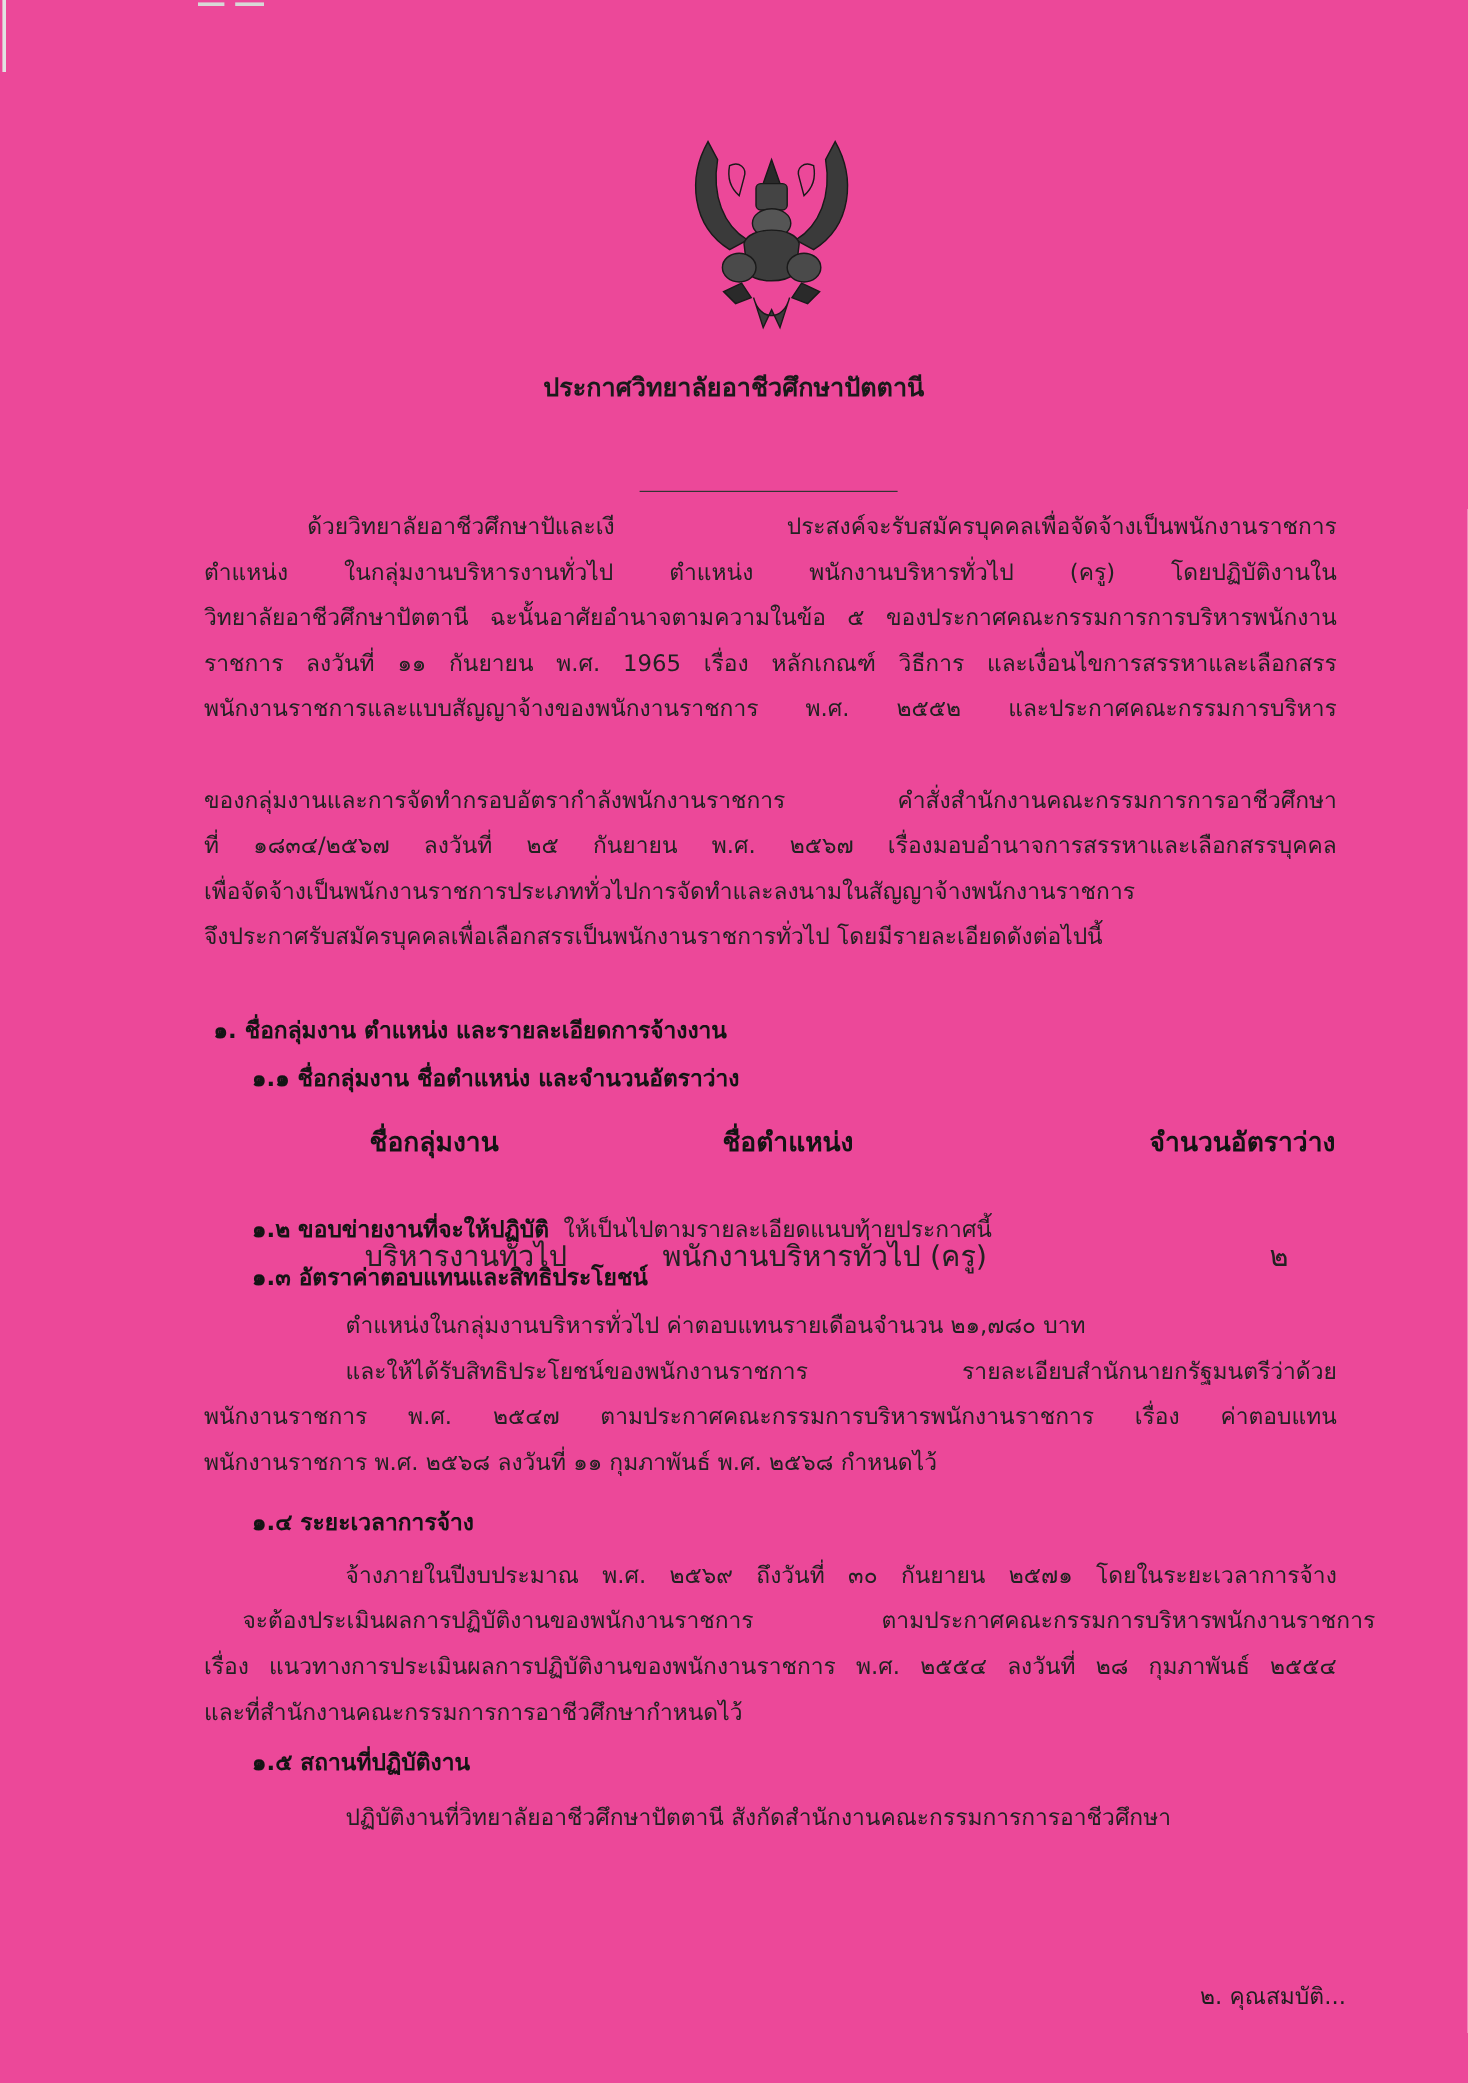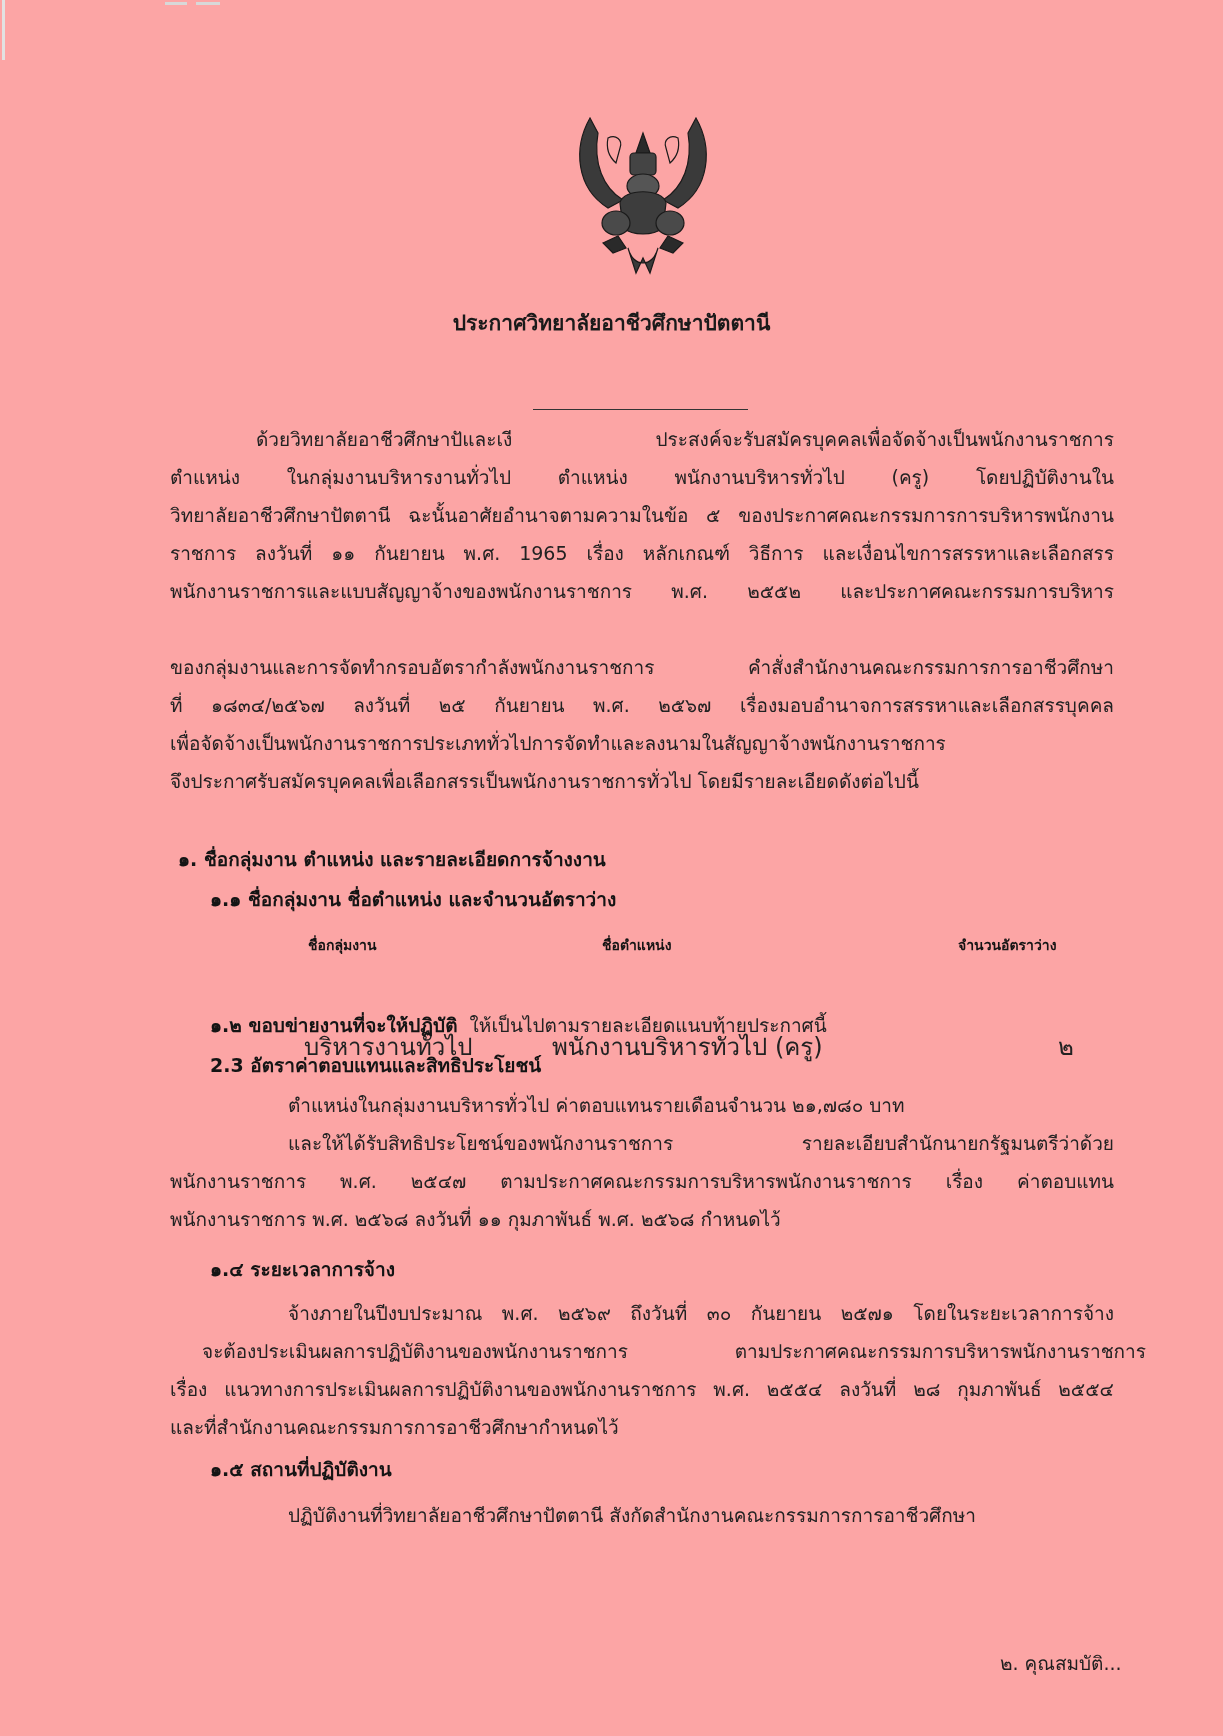--- a/index.html
+++ b/index.html
@@ -1,29 +1,29 @@
 <!DOCTYPE html>
 <html><head>
 <meta charset="utf-8">
 <style>
   html, body { margin:0; padding:0; background:#ffffff; }
   body { width:1223px; height:1736px; position:relative; overflow:hidden;
          font-family:"DejaVu Sans", sans-serif; color:#1e1e1e; }
-  .page { position:absolute; inset:0; background:#fca5a5; }
+  .page { position:absolute; inset:0; background:#ec4899; }
   .scan-edge { position:absolute; left:2px; top:0; width:3px; height:60px; background:#e2e2e2; }
   .scan-mark { position:absolute; top:2px; height:3px; background:#d8d8d8; }
   .emblem { position:absolute; left:568px; top:108px; width:150px; height:170px; }
   .title { position:absolute; left:0; width:1223px; text-align:center; font-size:21px; font-weight:bold; color:#1a1a1a; }
   .subject { position:absolute; left:318px; top:348px; font-size:21px; font-weight:bold; color:#1a1a1a; white-space:nowrap; }
   .subject .lbl { display:inline-block; width:62px; }
   .rule { position:absolute; left:533px; top:409px; width:215px; height:1px; background:#333; }
   .line { position:absolute; font-size:19px; white-space:nowrap; line-height:26px; color:#222; }
   .just { text-align:justify; text-align-last:justify; }
   .bold { font-weight:bold; color:#141414; }
-  .tbl-h { position:absolute; font-size:14px; font-weight:bold; top:934px; white-space:nowrap; color:#141414; }
+  .tbl-h { position:absolute; font-size:22px; font-weight:bold; top:934px; white-space:nowrap; color:#141414; }
   .tbl-c { position:absolute; font-size:24px; top:1027px; white-space:nowrap; color:#222; }
   .footer { position:absolute; left:1000px; top:1648px; font-size:19px; white-space:nowrap; color:#1e1e1e; }
 </style>
 </head>
 <body>
 
 <div class="page">
   <div class="scan-edge"></div>
   <div class="scan-mark" style="left:165px;width:22px;"></div>
   <div class="scan-mark" style="left:196px;width:24px;"></div>
@@ -68,21 +68,21 @@
     <div class="tbl-h" style="left:958px;">จำนวนอัตราว่าง</div>
     <div class="tbl-c" style="left:304px;">บริหารงานทั่วไป</div>
     <div class="tbl-c" style="left:552px;">พนักงานบริหารทั่วไป (ครู)</div>
     <div class="tbl-c" style="left:1058px;">๒</div>
   </div>
 
   <div class="line" style="left:210px;top:1012px;">
     <span class="bold">๑.๒ ขอบข่ายงานที่จะให้ปฏิบัติ</span>&nbsp;&nbsp;<span>ให้เป็นไปตามรายละเอียดแนบท้ายประกาศนี้</span>
   </div>
 
-  <div class="line bold" style="left:210px;top:1052px;">2.3 อัตราค่าตอบแทนและสิทธิประโยชน์</div>
+  <div class="line bold" style="left:210px;top:1052px;">๑.๓ อัตราค่าตอบแทนและสิทธิประโยชน์</div>
   <div class="line" style="left:288px;top:1092px;">ตำแหน่งในกลุ่มงานบริหารทั่วไป ค่าตอบแทนรายเดือนจำนวน  ๒๑,๗๘๐ บาท</div>
   <div class="line just" style="left:288px;top:1130px;width:826px;">และให้ได้รับสิทธิประโยชน์ของพนักงานราชการ รายละเอียบสำนักนายกรัฐมนตรีว่าด้วย</div>
   <div class="line just" style="left:170px;top:1168px;width:944px;">พนักงานราชการ พ.ศ. ๒๕๔๗ ตามประกาศคณะกรรมการบริหารพนักงานราชการ เรื่อง ค่าตอบแทน</div>
   <div class="line" style="left:170px;top:1206px;">พนักงานราชการ พ.ศ. ๒๕๖๘ ลงวันที่ ๑๑ กุมภาพันธ์ พ.ศ. ๒๕๖๘ กำหนดไว้</div>
 
   <div class="line bold" style="left:210px;top:1256px;">๑.๔ ระยะเวลาการจ้าง</div>
   <div class="line just" style="left:288px;top:1300px;width:826px;">จ้างภายในปีงบประมาณ พ.ศ. ๒๕๖๙ ถึงวันที่ ๓๐ กันยายน ๒๕๗๑ โดยในระยะเวลาการจ้าง</div>
   <div class="line just" style="left:170px;top:1338px;width:944px;margin-left:32px;">จะต้องประเมินผลการปฏิบัติงานของพนักงานราชการ ตามประกาศคณะกรรมการบริหารพนักงานราชการ</div>
   <div class="line just" style="left:170px;top:1376px;width:944px;">เรื่อง แนวทางการประเมินผลการปฏิบัติงานของพนักงานราชการ พ.ศ. ๒๕๕๔ ลงวันที่ ๒๘ กุมภาพันธ์ ๒๕๕๔</div>
   <div class="line" style="left:170px;top:1414px;">และที่สำนักงานคณะกรรมการการอาชีวศึกษากำหนดไว้</div>

